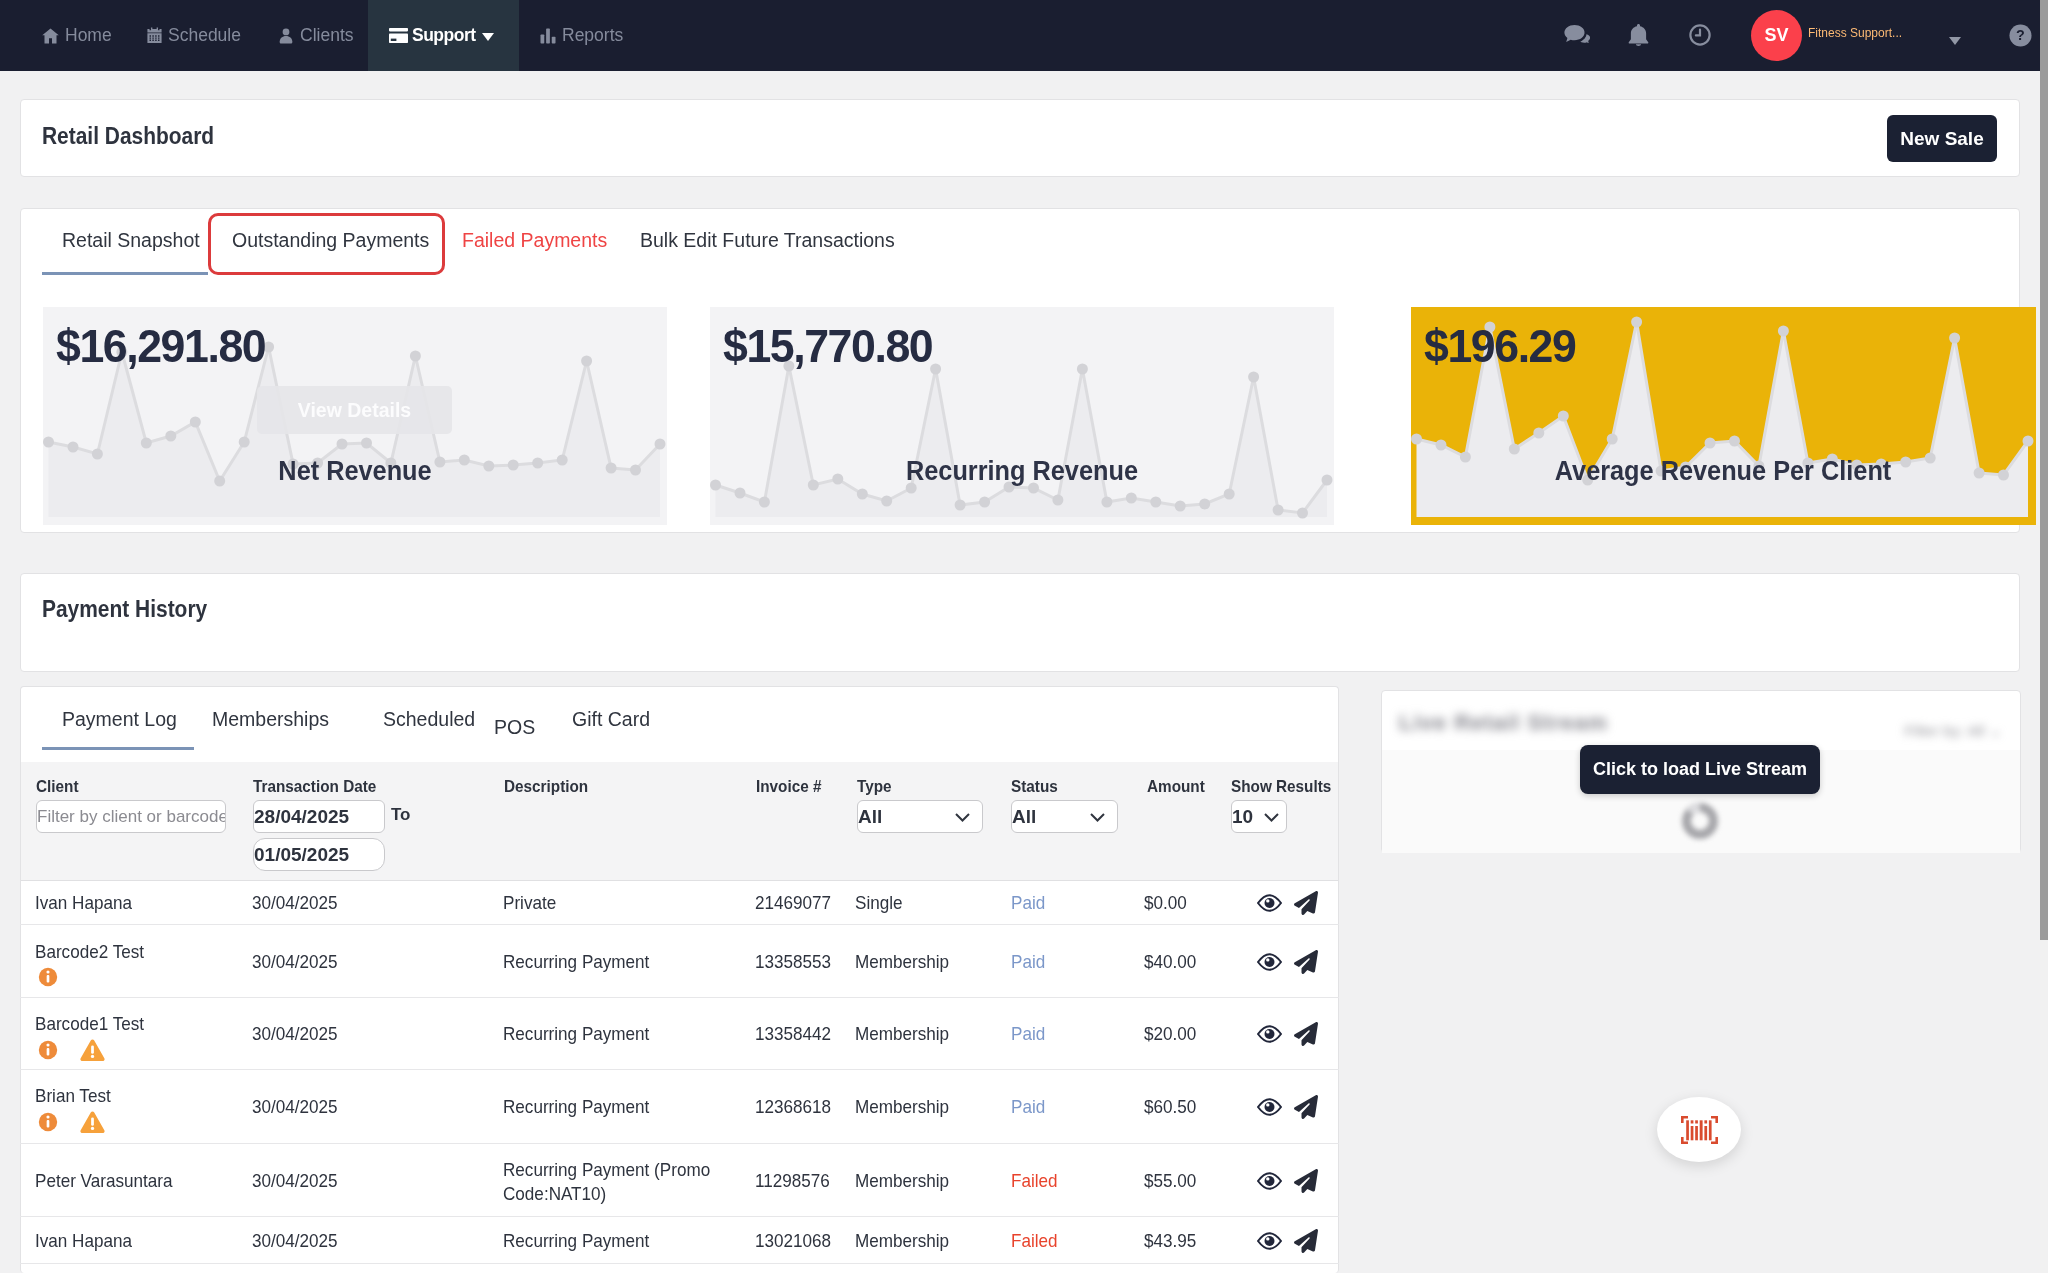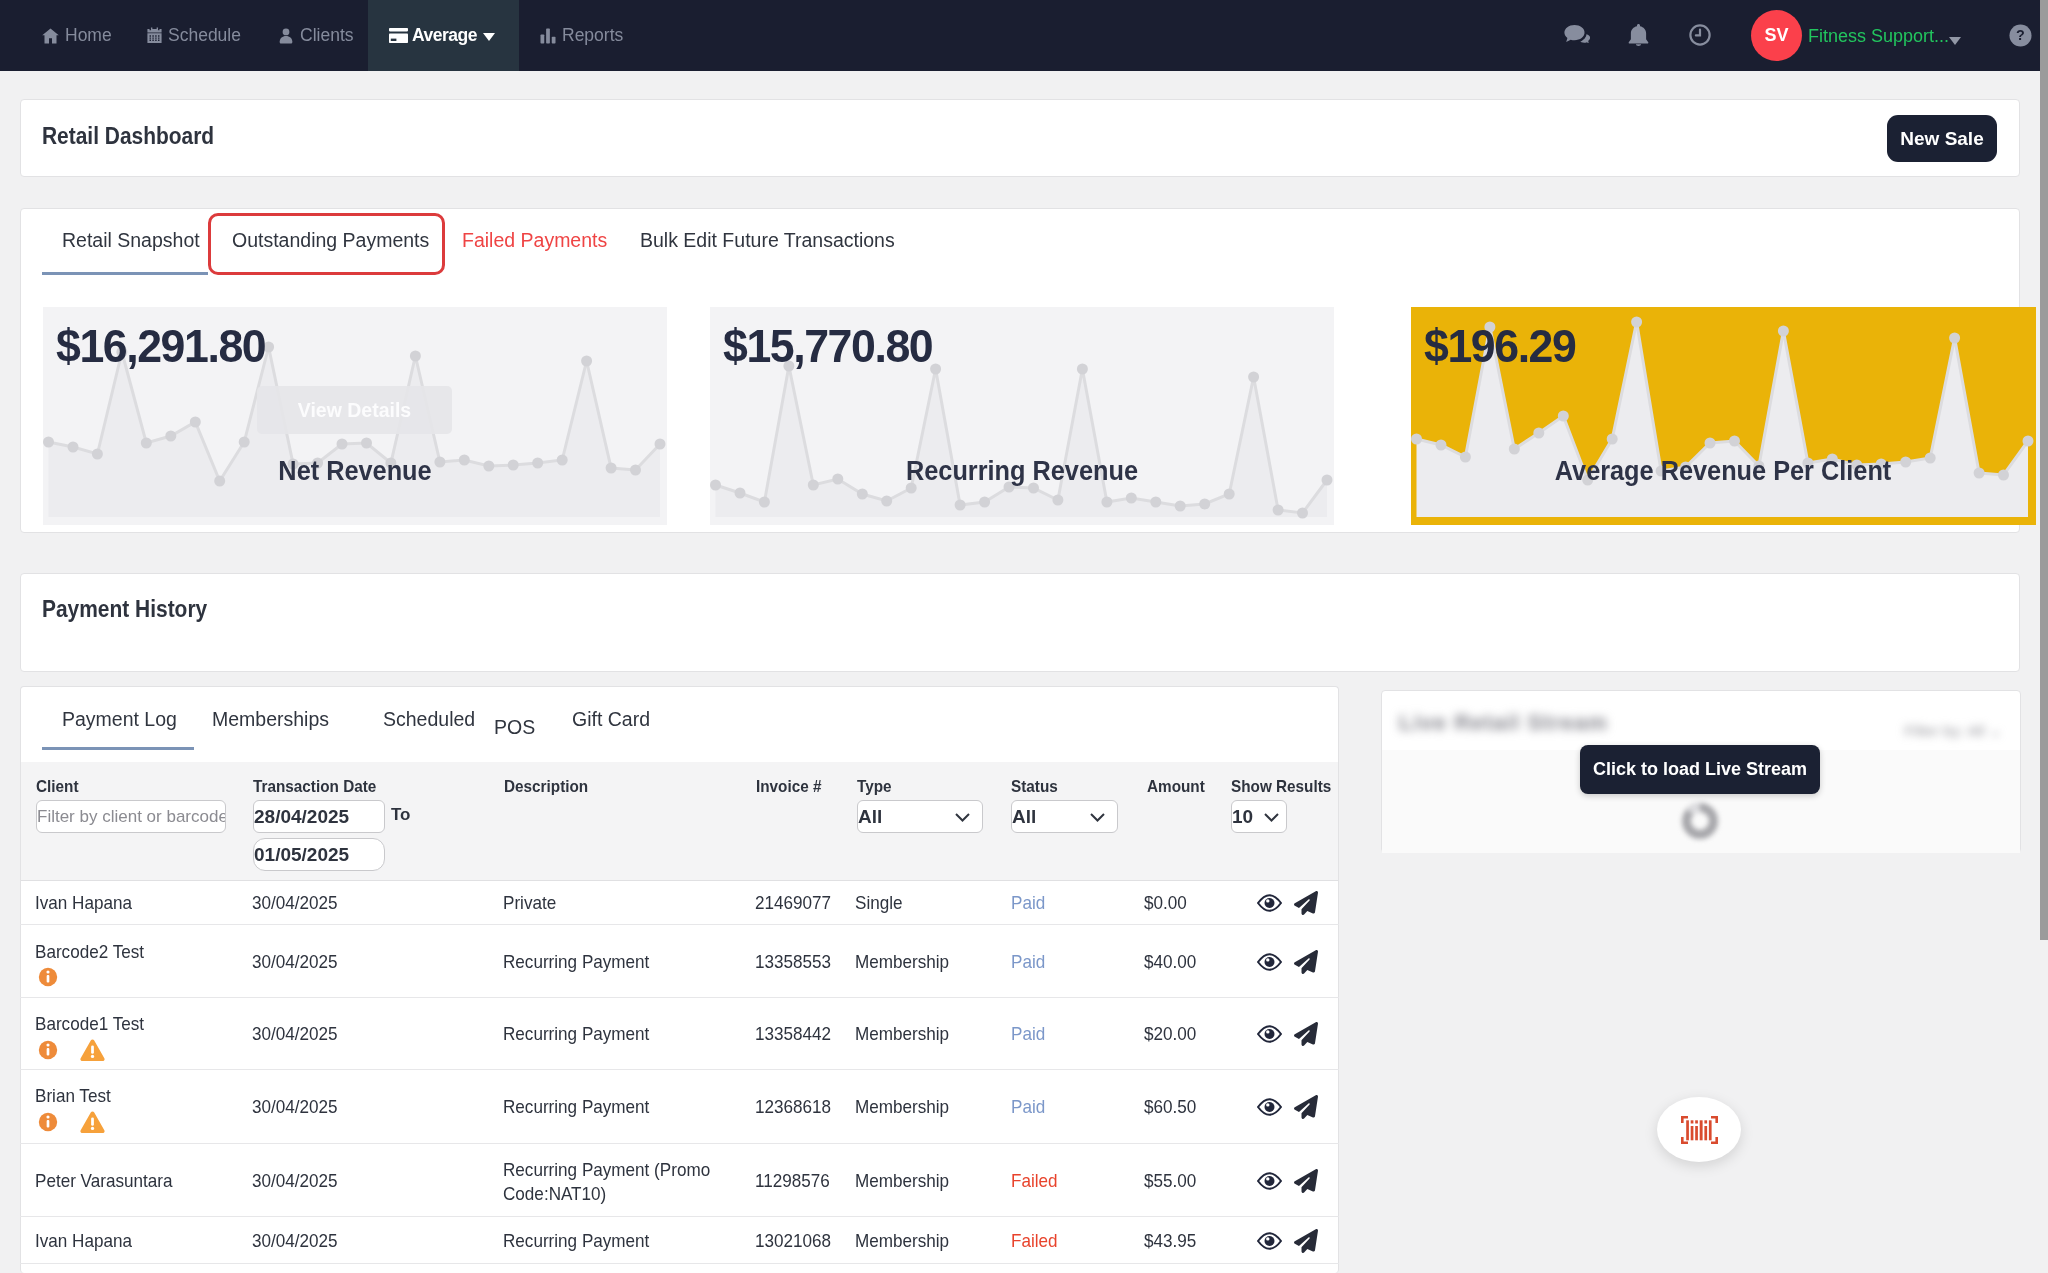--- a/index.html
+++ b/index.html
@@ -31,21 +31,21 @@
       </svg>
       <span>Clients</span>
     </div>
   <div style="position:absolute;left:368px;top:0;width:151px;height:71px;background:#273440"></div>
   <div style="position:absolute;left:389px;top:0;height:71px;display:flex;align-items:center;gap:4px;color:#fff;font-weight:bold;font-size:17.5px;letter-spacing:-0.5px">
       <svg width="19" height="15" viewBox="0 0 19 15" fill="currentColor">
         <rect x="0" y="0" width="19" height="3.4" rx="0.8"></rect>
         <rect x="0" y="5.6" width="19" height="9.4" rx="0.8"></rect>
         <rect x="1.8" y="10.6" width="5.6" height="2.4" fill="#273440"></rect>
       </svg>
-      <span>Average</span>
+      <span>Support</span>
       <span style="color:#fff;margin-left:2px"><svg width="12" height="8" viewBox="0 0 12 8" fill="currentColor">
           <path d="M0 0h12L6 8z"></path>
         </svg></span>
     </div>
   <div style="position:absolute;left:539px;top:0;height:71px;display:flex;align-items:center;gap:5px;color:#858b9c;font-weight:normal;font-size:17.5px">
       <svg width="18" height="18" viewBox="0 0 24 24" fill="currentColor">
         <rect x="2" y="10" width="5" height="12" rx="1"></rect>
         <rect x="9.5" y="2" width="5" height="20" rx="1"></rect>
         <rect x="17" y="13" width="5" height="9" rx="1"></rect>
       </svg>
@@ -57,33 +57,33 @@
       </svg></div>
   <div style="position:absolute;left:1628px;top:24px;color:#878d9e"><svg width="21" height="22" viewBox="0 0 24 26" fill="currentColor">
         <path d="M12 0c1 0 1.8.8 1.8 1.8v1C18 3.6 21 7 21 11v7l2.5 3.5c.4.6 0 1.5-.8 1.5H1.3c-.8 0-1.2-.9-.8-1.5L3 18v-7c0-4 3-7.4 7.2-8.2v-1C10.2.8 11 0 12 0z"></path>
         <path d="M9 24h6c0 1.4-1.3 2-3 2s-3-.6-3-2z"></path>
       </svg></div>
   <div style="position:absolute;left:1689px;top:24px;color:#878d9e"><svg width="22" height="22" viewBox="0 0 24 24" fill="none" stroke="currentColor" stroke-width="2.4">
         <circle cx="12" cy="12" r="10.5"></circle>
         <path d="M12 6v6.5H7.5" stroke-linecap="round"></path>
       </svg></div>
   <div style="position:absolute;left:1751px;top:10px;width:51px;height:51px;border-radius:50%;background:#fb404b;color:#fff;font-weight:bold;font-size:18px;display:flex;align-items:center;justify-content:center">SV</div>
-  <div style="position:absolute;left:1808px;top:26px;color:#22c55e;font-size:18px">Fitness Support...</div>
+  <div style="position:absolute;left:1808px;top:26px;color:#fdba74;font-size:12px">Fitness Support...</div>
   <div style="position:absolute;left:1949px;top:31px;color:#9298a6"><svg width="12" height="8" viewBox="0 0 12 8" fill="currentColor">
         <path d="M0 0h12L6 8z"></path>
       </svg></div>
   <div style="position:absolute;left:2009px;top:24px;color:#878d9e"><svg width="23" height="23" viewBox="0 0 24 24">
         <circle cx="12" cy="12" r="11.5" fill="currentColor"></circle>
         <text x="12" y="17" font-size="15" font-weight="bold" fill="#1a1e30" text-anchor="middle" font-family="Liberation Sans,sans-serif">?</text>
       </svg></div>
 </div>
 
 <div class="card" style="left:20px;top:99px;width:2000px;height:78px">
   <div class="bold sx" style="position:absolute;left:21px;top:23px;font-size:23px;color:#2e333e">Retail Dashboard</div>
-  <div style="position:absolute;left:1866px;top:15px;width:110px;height:47px;background:#1b2133;border-radius:11px;color:#fff;font-weight:bold;font-size:19px;display:flex;align-items:center;justify-content:center">New Sale</div>
+  <div style="position:absolute;left:1866px;top:15px;width:110px;height:47px;background:#1b2133;border-radius:6px;color:#fff;font-weight:bold;font-size:19px;display:flex;align-items:center;justify-content:center">New Sale</div>
 </div>
 
 <div class="card" style="left:20px;top:208px;width:2000px;height:325px">
   <div style="position:absolute;left:41px;top:20px;font-size:19.5px;color:#30353f">Retail Snapshot</div>
   <div style="position:absolute;left:21px;top:63px;width:166px;height:3px;background:#7b93b6"></div>
   <div style="position:absolute;left:187px;top:4px;width:237px;height:62px;border:3px solid #dc3b3c;border-radius:10px"></div>
   <div style="position:absolute;left:211px;top:20px;font-size:19.5px;color:#30353f">Outstanding Payments</div>
   <div style="position:absolute;left:441px;top:20px;font-size:19.5px;color:#ef4444">Failed Payments</div>
   <div style="position:absolute;left:619px;top:20px;font-size:19.5px;color:#30353f">Bulk Edit Future Transactions</div>
 

